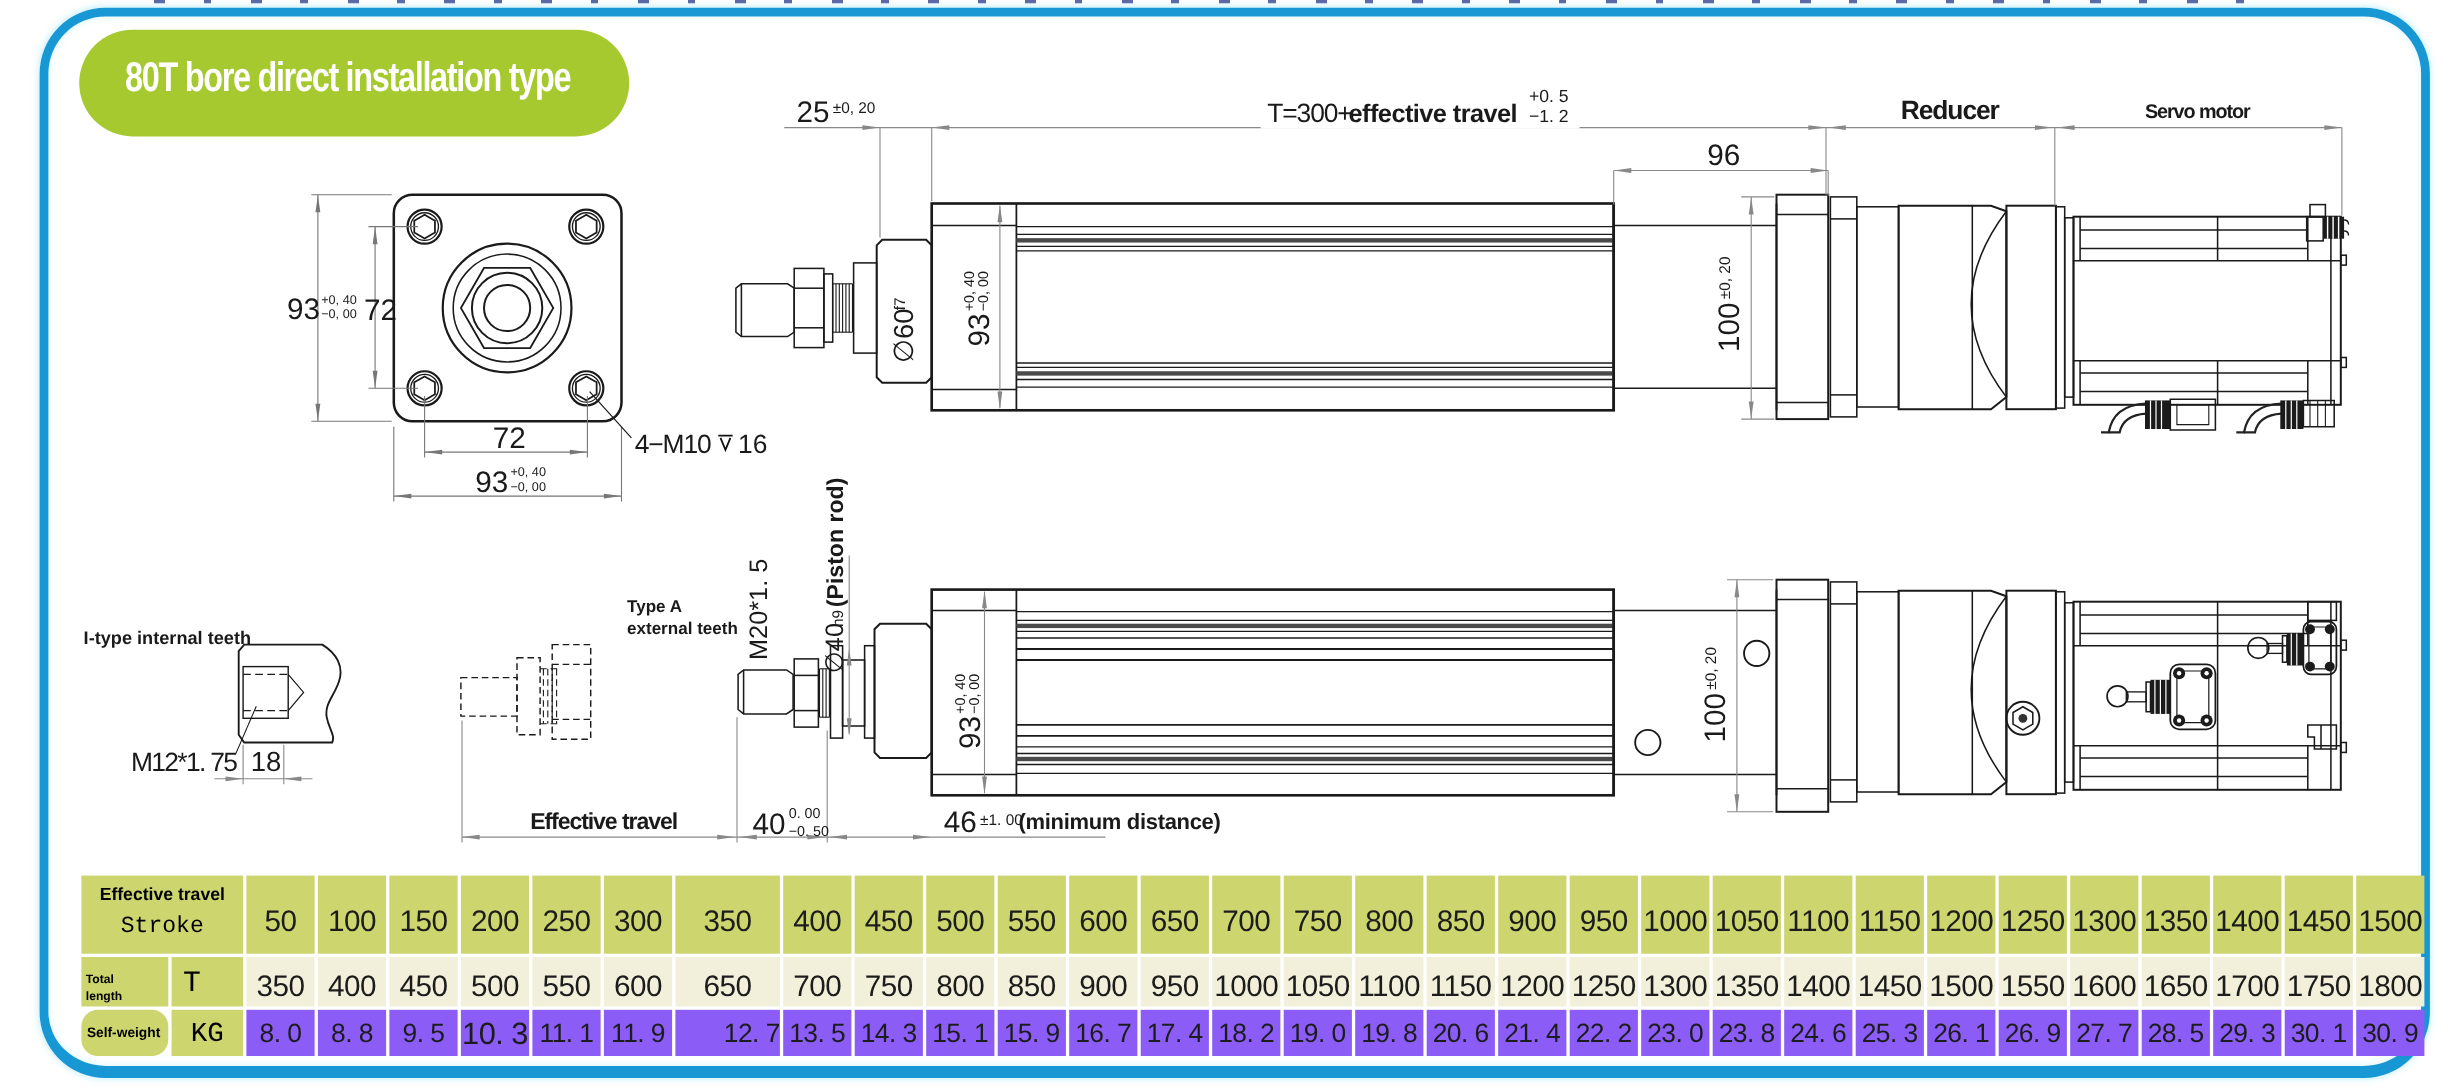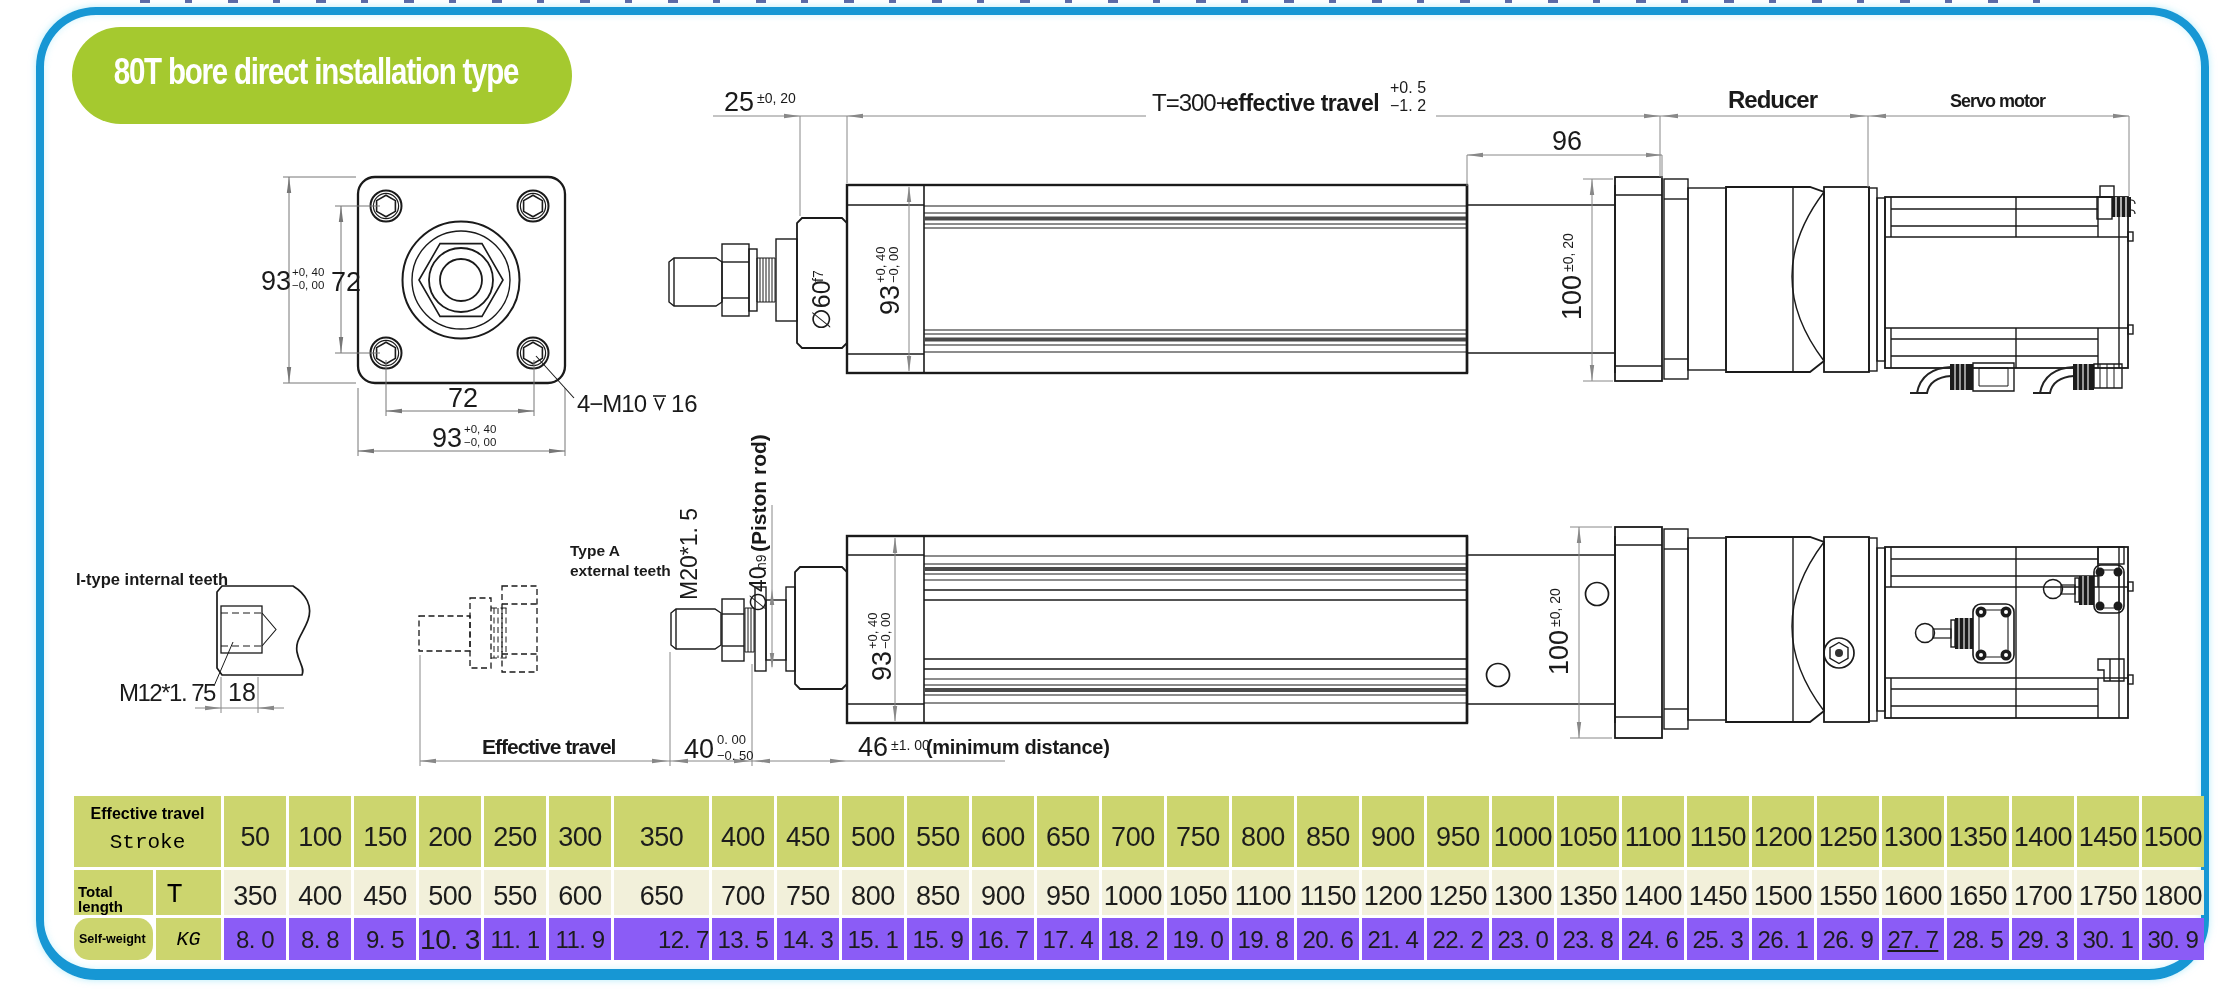--- a/index.html
+++ b/index.html
@@ -618,21 +618,21 @@
         <td class="g num">1200</td>
         <td class="g num">1250</td>
         <td class="g num">1300</td>
         <td class="g num">1350</td>
         <td class="g num">1400</td>
         <td class="g num">1450</td>
         <td class="g num">1500</td>
 </tr>
 <tr class="r2" style="height:45px">
 
-<td class="g" style="text-align:left;padding-left:4px;padding-top:12px;font-size:15px;font-weight:bold;line-height:15px;">Total<br>length</td>
+<td class="g" style="text-align:left;padding-left:4px;padding-top:12px;font-size:11px;font-weight:bold;line-height:15px;">Total<br>length</td>
 <td class="g" style="font-family:'Liberation Mono',monospace;font-size:27px;padding-right:28px;padding-top:4px;">T</td>
 
 <td class="c1 num">350</td>
         <td class="c1 num">400</td>
         <td class="c1 num">450</td>
         <td class="c1 num">500</td>
         <td class="c1 num">550</td>
         <td class="c1 num">600</td>
         <td class="c1 num">650</td>
         <td class="c1 num">700</td>
@@ -655,21 +655,21 @@
         <td class="c1 num">1550</td>
         <td class="c1 num">1600</td>
         <td class="c1 num">1650</td>
         <td class="c1 num">1700</td>
         <td class="c1 num">1750</td>
         <td class="c1 num">1800</td>
 </tr>
 <tr class="r3" style="height:42px">
 
 <td class="g" style="text-align:left;padding-left:5px;font-size:12.5px;font-weight:bold;border-radius:15px;">Self-weight</td>
-<td class="g" style="font-family:'Liberation Mono',monospace;font-size:20px;font-style:italic;">KG</td>
+<td class="g" style="font-family:'Liberation Mono',monospace;font-size:25px;">KG</td>
 
 <td class="c2 num" style="font-size:24px;">8. 0</td>
         <td class="c2 num" style="font-size:24px;">8. 8</td>
         <td class="c2 num" style="font-size:24px;">9. 5</td>
         <td class="c2 num" style="font-size:28px;margin-top:34px;">10. 3</td>
         <td class="c2 num" style="font-size:24px;">11. 1</td>
         <td class="c2 num" style="font-size:24px;">11. 9</td>
         <td class="c2 num" style="font-size:24px;padding-left:44px;">12. 7</td>
         <td class="c2 num" style="font-size:24px;">13. 5</td>
         <td class="c2 num" style="font-size:24px;">14. 3</td>
@@ -682,20 +682,20 @@
         <td class="c2 num" style="font-size:24px;">19. 8</td>
         <td class="c2 num" style="font-size:24px;">20. 6</td>
         <td class="c2 num" style="font-size:24px;">21. 4</td>
         <td class="c2 num" style="font-size:24px;">22. 2</td>
         <td class="c2 num" style="font-size:24px;">23. 0</td>
         <td class="c2 num" style="font-size:24px;">23. 8</td>
         <td class="c2 num" style="font-size:24px;">24. 6</td>
         <td class="c2 num" style="font-size:24px;">25. 3</td>
         <td class="c2 num" style="font-size:24px;margin-top:41px;">26. 1</td>
         <td class="c2 num" style="font-size:24px;">26. 9</td>
-        <td class="c2 num" style="font-size:24px;text-decoration:underline;">27. 7</td>
+        <td class="c2 num" style="font-size:24px;">27. 7</td>
         <td class="c2 num" style="font-size:24px;">28. 5</td>
         <td class="c2 num" style="font-size:24px;">29. 3</td>
         <td class="c2 num" style="font-size:24px;">30. 1</td>
         <td class="c2 num" style="font-size:24px;">30. 9</td>
 </tr>
 </tbody>
   </table>
 
 </body></html>

